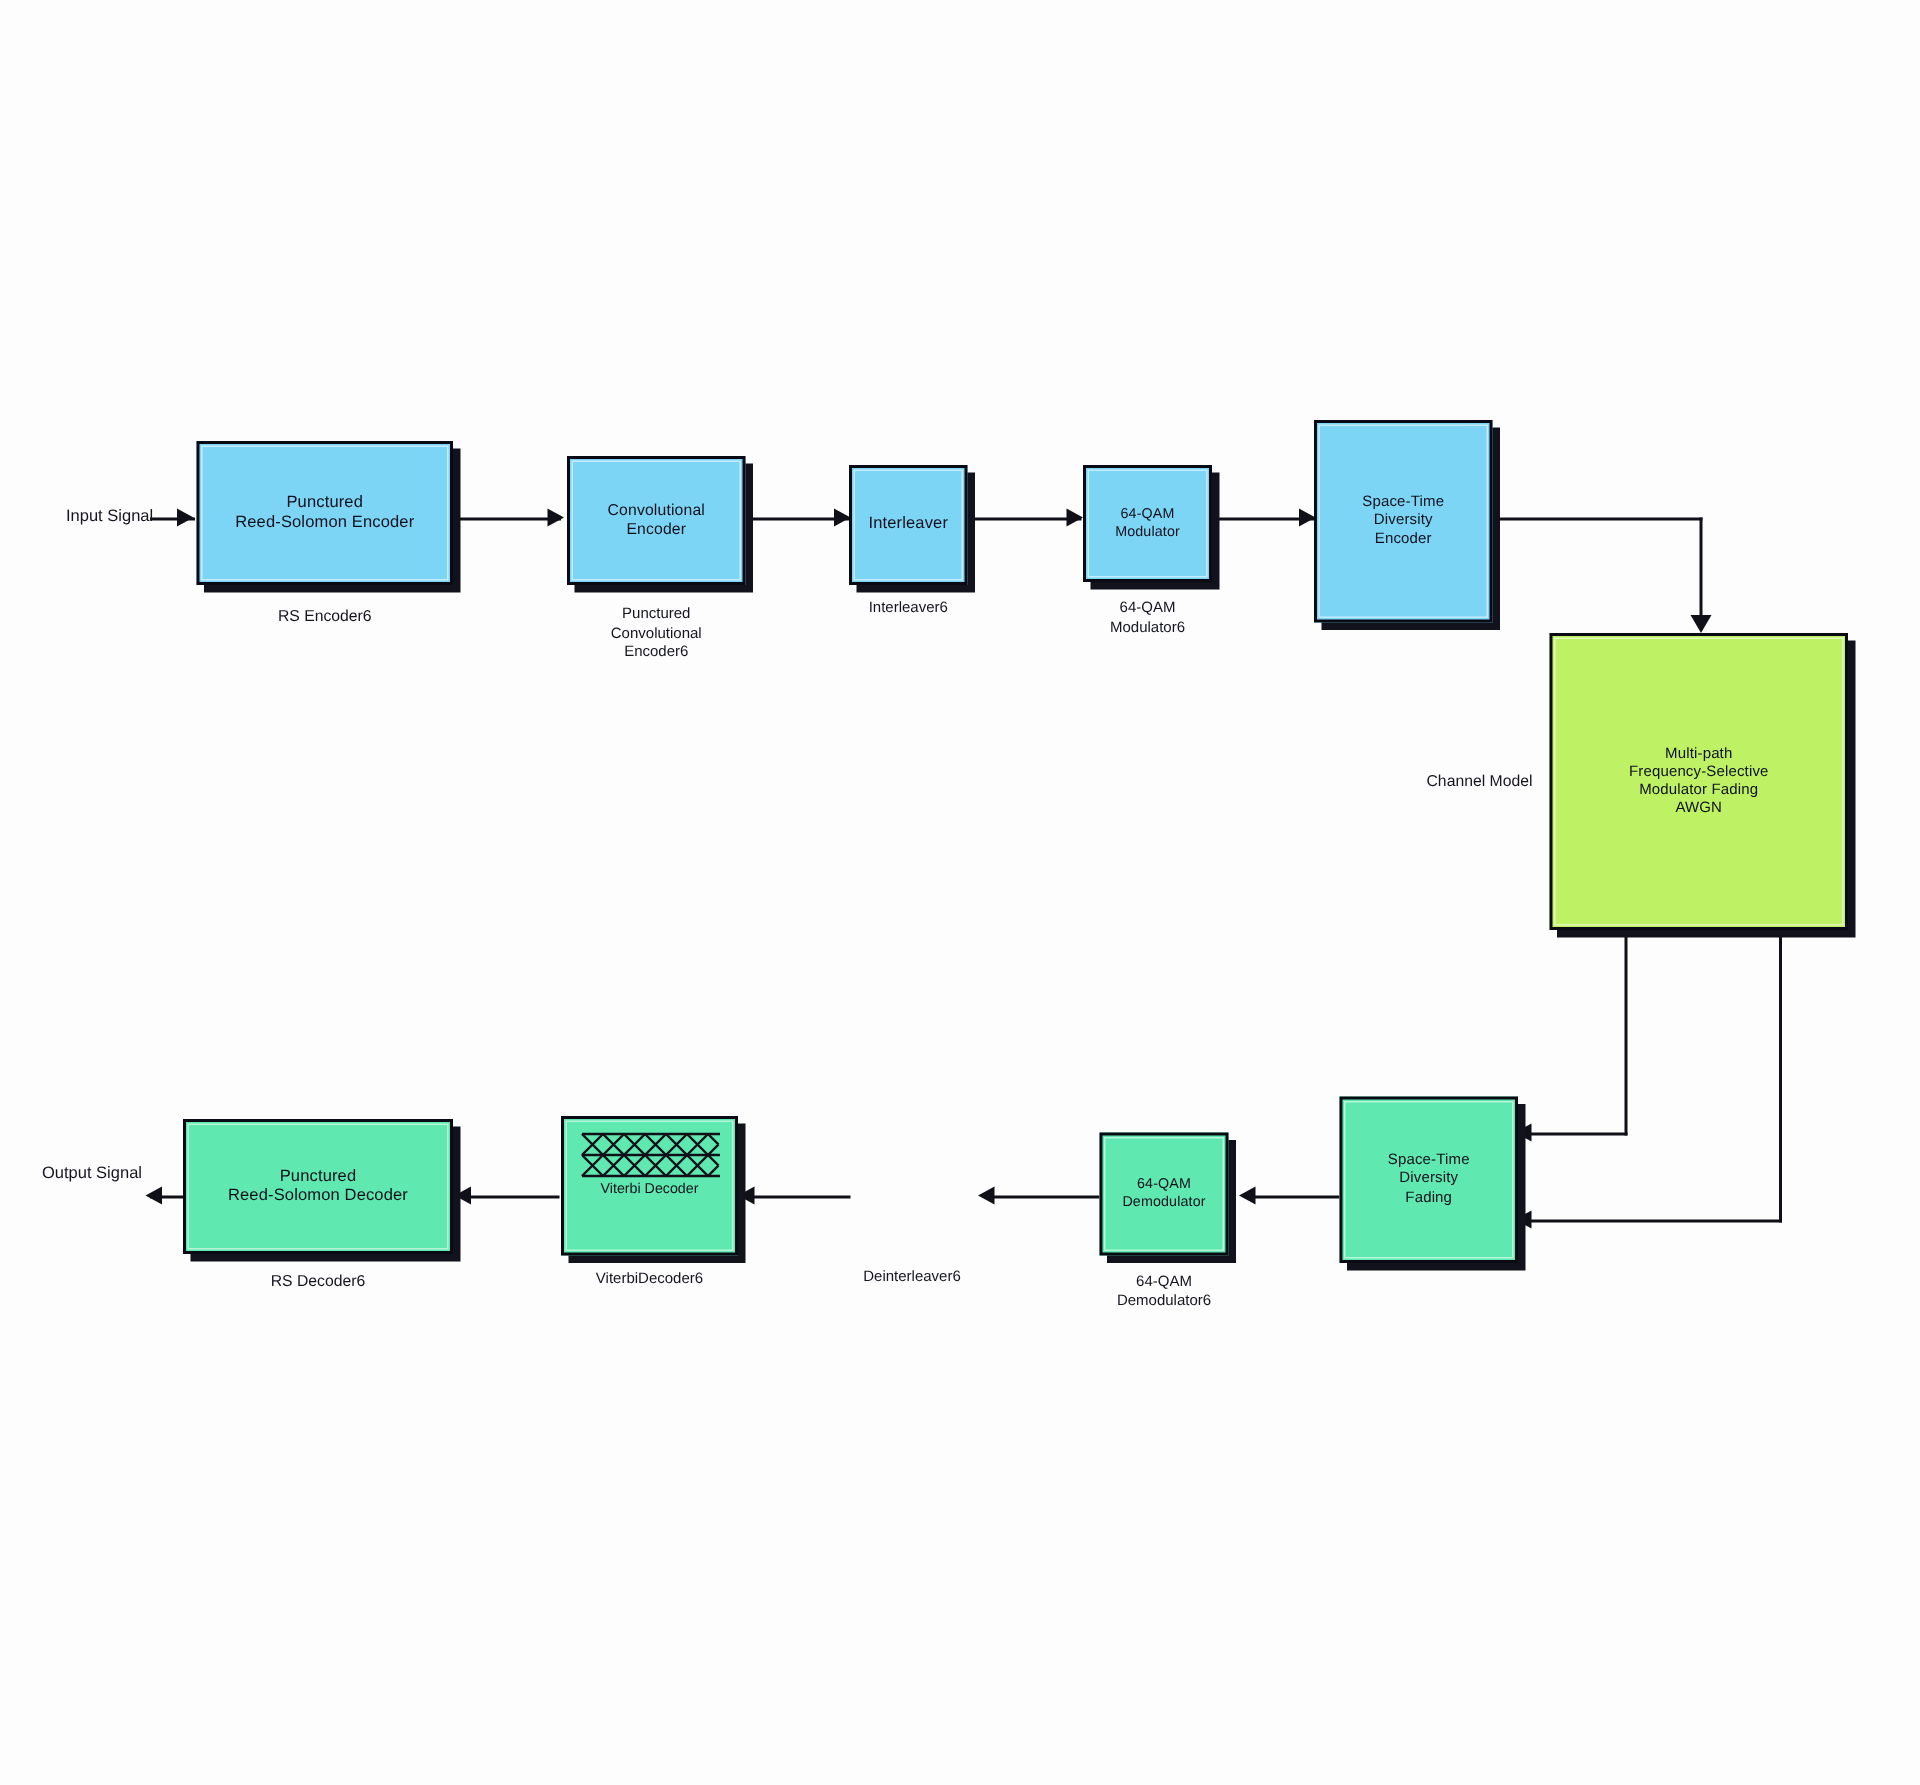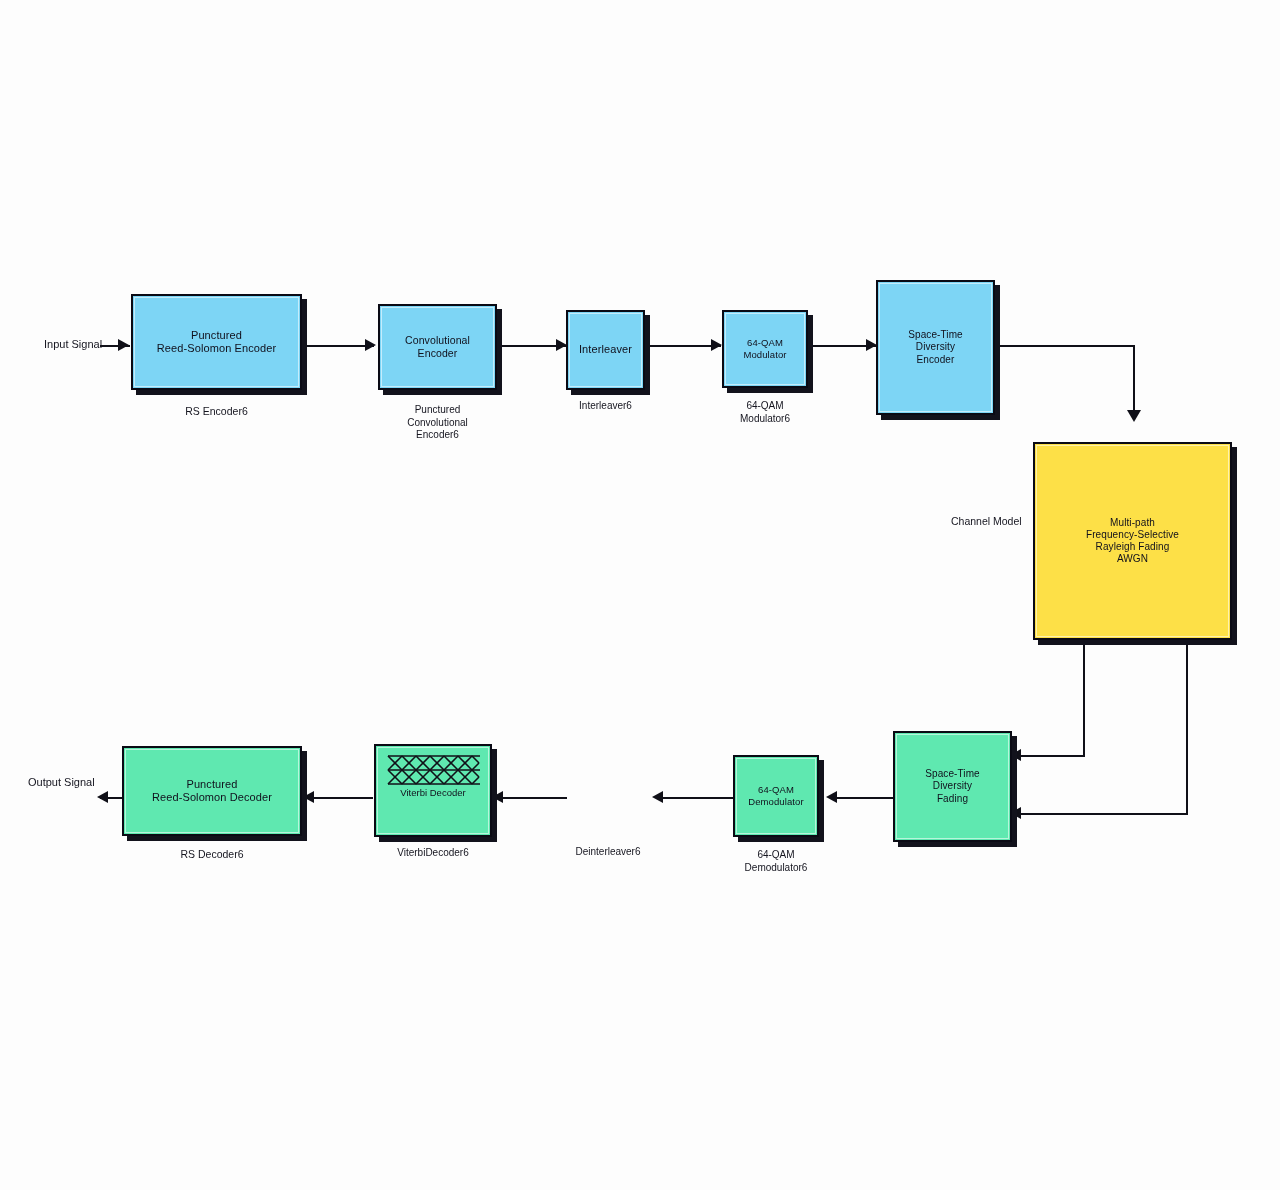--- a/index.html
+++ b/index.html
@@ -30,21 +30,21 @@
     z-index: 4;
   }
   .block .btxt {
     line-height: 1.22;
     padding: 0 3px;
     letter-spacing: .1px;
     filter: blur(.22px);
   }
   .block.cyan  { background: #7dd5f5; }
   .block.green { background: #5fe8b0; }
-  .block.yellow{ background: #fde047; margin-top: 20px; }
+  .block.yellow{ background: #bef264; }
 
   
   .block::before{
     content:"";
     position:absolute;
     left:1px; top:1px; right:1px; bottom:1px;
     border:1px solid rgba(255,255,255,.55);
     pointer-events:none;
   }
 
@@ -212,21 +212,21 @@
       <div>Space-Time</div>
       <div>Diversity</div>
       <div>Encoder</div>
     </div>
   </div>
 
   <div class="block yellow" style="left:1033px; top:422px; width:199px; height:198px;">
     <div class="btxt" style="font-size:10px;">
       <div>Multi-path</div>
       <div>Frequency-Selective</div>
-      <div>Rayleigh Fading</div>
+      <div>Modulator Fading</div>
       <div>AWGN</div>
     </div>
   </div>
 
   <div class="block green" style="left:893px; top:731px; width:119px; height:111px;">
     <div class="btxt" style="font-size:10px;">
       <div>Space-Time</div>
       <div>Diversity</div>
       <div>Fading</div>
     </div>

